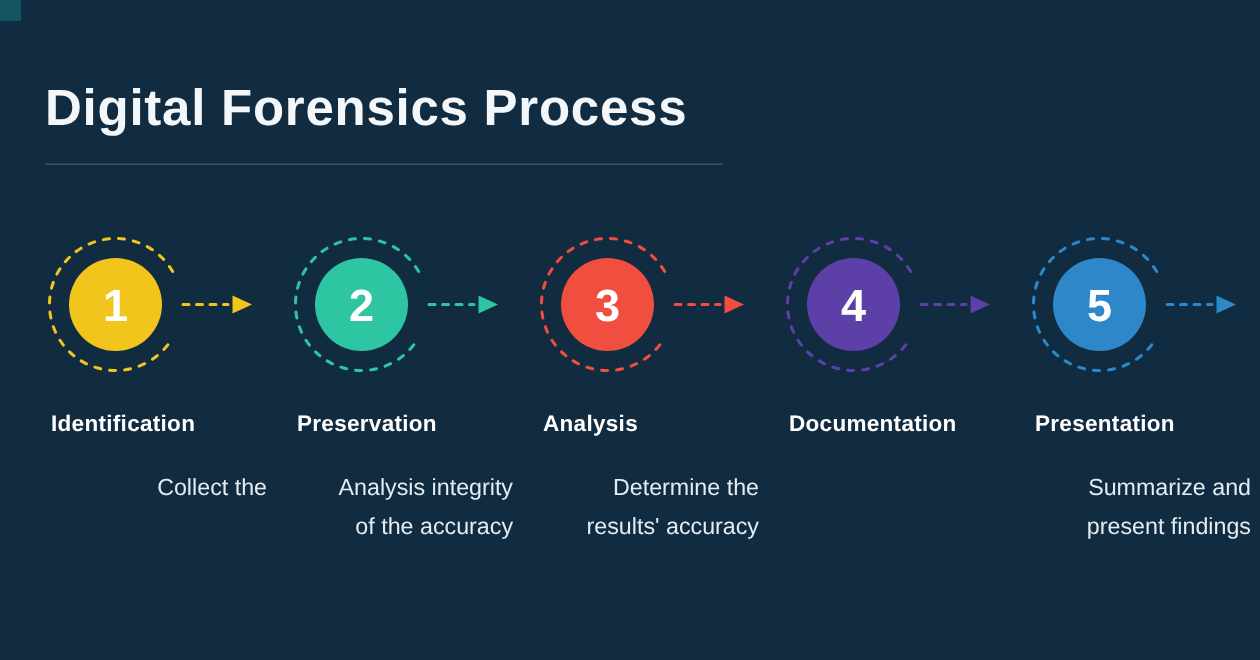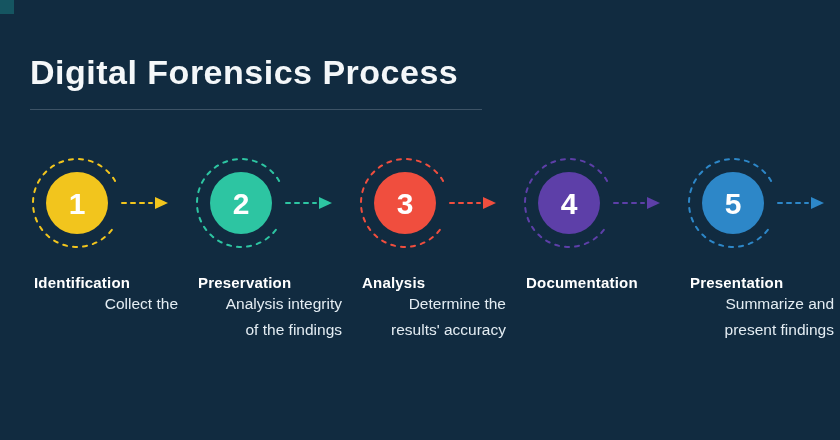--- a/index.html
+++ b/index.html
@@ -56,21 +56,21 @@
   }
   .step-texts {
     padding-left: 20px;
     margin-top: 16px;
   }
   .step-title {
     color: #ffffff;
     font-size: 15px;
     font-weight: bold;
     letter-spacing: 0.2px;
-    margin-bottom: 0;
+    margin-bottom: 22px;
   }
   .step-desc {
     color: #e3ecf2;
     font-size: 15.5px;
     line-height: 1.65;
     text-align: right;
   }
   .num {
     font-family: "Liberation Sans", sans-serif;
     font-weight: bold;
@@ -113,21 +113,21 @@
         <path d="M 93.1 33 A 44 44 0 1 0 93.1 77" fill="none" stroke-width="2" stroke-dasharray="4 6" stroke-linecap="round" stroke="#2dc5a2"></path>
         <circle cx="55" cy="55" r="31" fill="#2dc5a2"></circle>
         <text class="num" x="55" y="66" text-anchor="middle">2</text>
         <line x1="100" y1="55" x2="130" y2="55" stroke-width="2" stroke-dasharray="4 5" stroke-linecap="round" stroke="#2dc5a2"></line>
         <path d="M133 49 L146 55 L133 61 Z" fill="#2dc5a2"></path>
       </svg>
       <div class="step-texts">
         <div class="step-title">Preservation</div>
         <div class="step-desc">
           <div>Analysis integrity</div>
-          <div>of the findings</div>
+          <div>of the accuracy</div>
         </div>
       </div>
     </div>
 
     <div class="step">
       <svg class="step-graphic" width="152" height="110" viewBox="0 0 152 110">
         <path d="M 93.1 33 A 44 44 0 1 0 93.1 77" fill="none" stroke-width="2" stroke-dasharray="4 6" stroke-linecap="round" stroke="#f04e3e"></path>
         <circle cx="55" cy="55" r="31" fill="#f04e3e"></circle>
         <text class="num" x="55" y="66" text-anchor="middle">3</text>
         <line x1="100" y1="55" x2="130" y2="55" stroke-width="2" stroke-dasharray="4 5" stroke-linecap="round" stroke="#f04e3e"></line>

